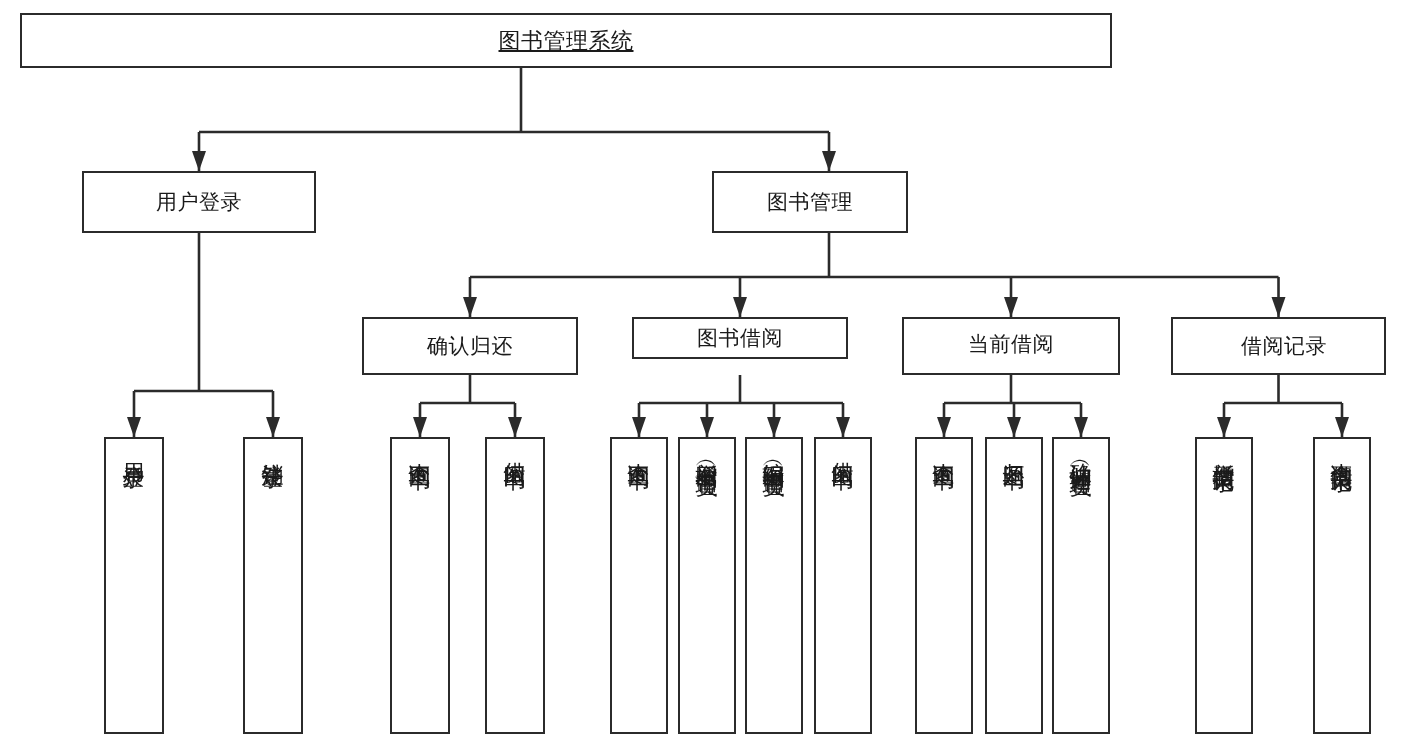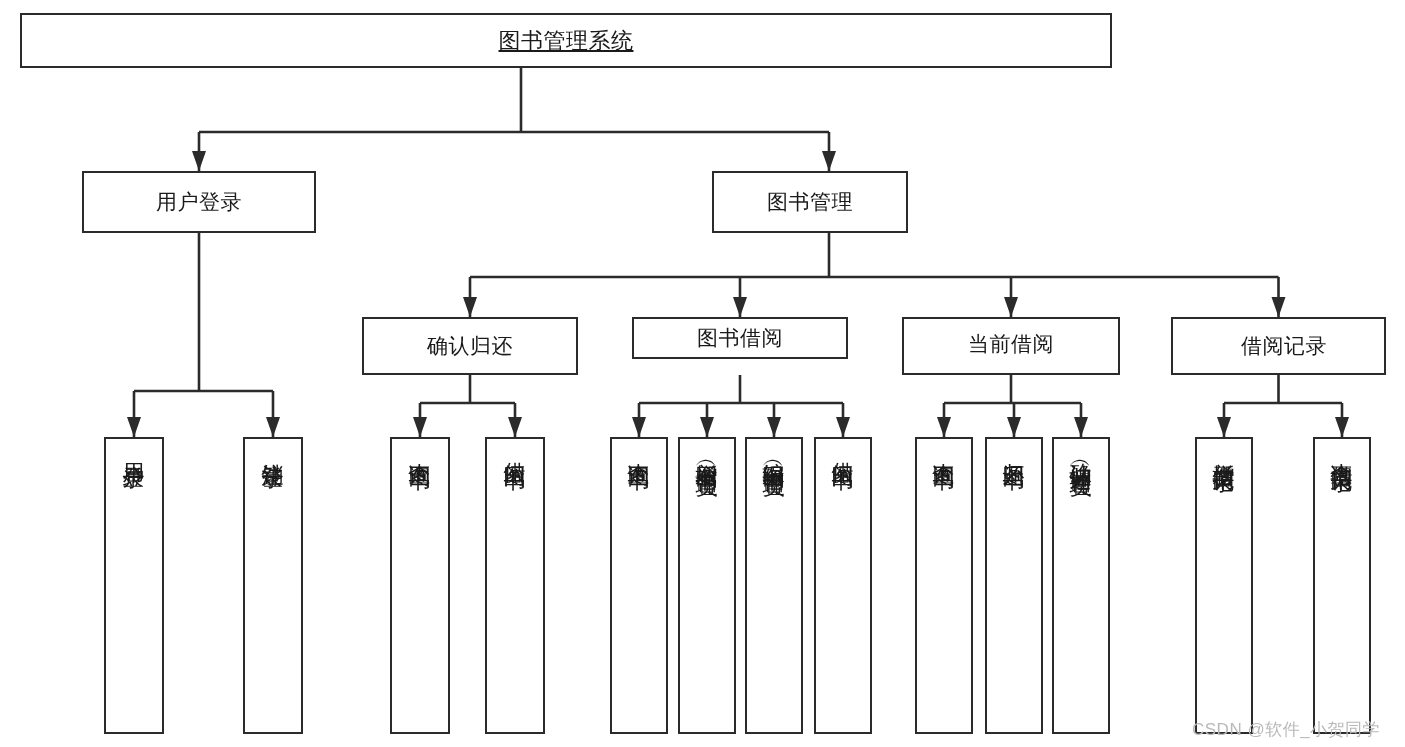--- a/index.html
+++ b/index.html
@@ -178,14 +178,13 @@
       <div class="node vert" style="left: 1052px; top: 437px; width: 58px; height: 297px;">
         <span class="label">确认归还（管理员）</span>
       </div>
       <div class="node vert" style="left: 1195px; top: 437px; width: 58px; height: 297px;">
         <span class="label">新增借阅记录</span>
       </div>
       <div class="node vert" style="left: 1313px; top: 437px; width: 58px; height: 297px;">
         <span class="label">查询借阅记录</span>
       </div>
     </div>
-  <div class="watermark" style="left: 1192px; top: 718px;">CSDN @软件_小贺同学</div>
 </div>
 
 </body></html>

